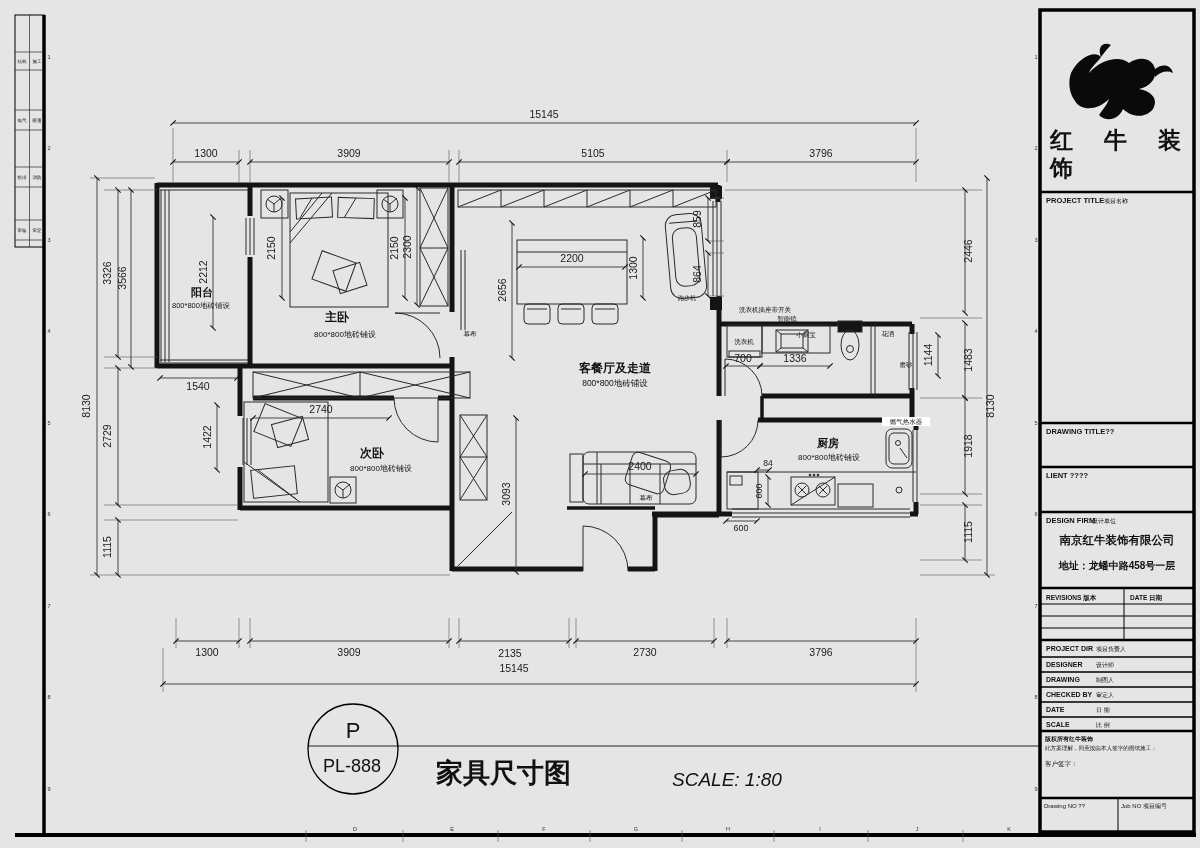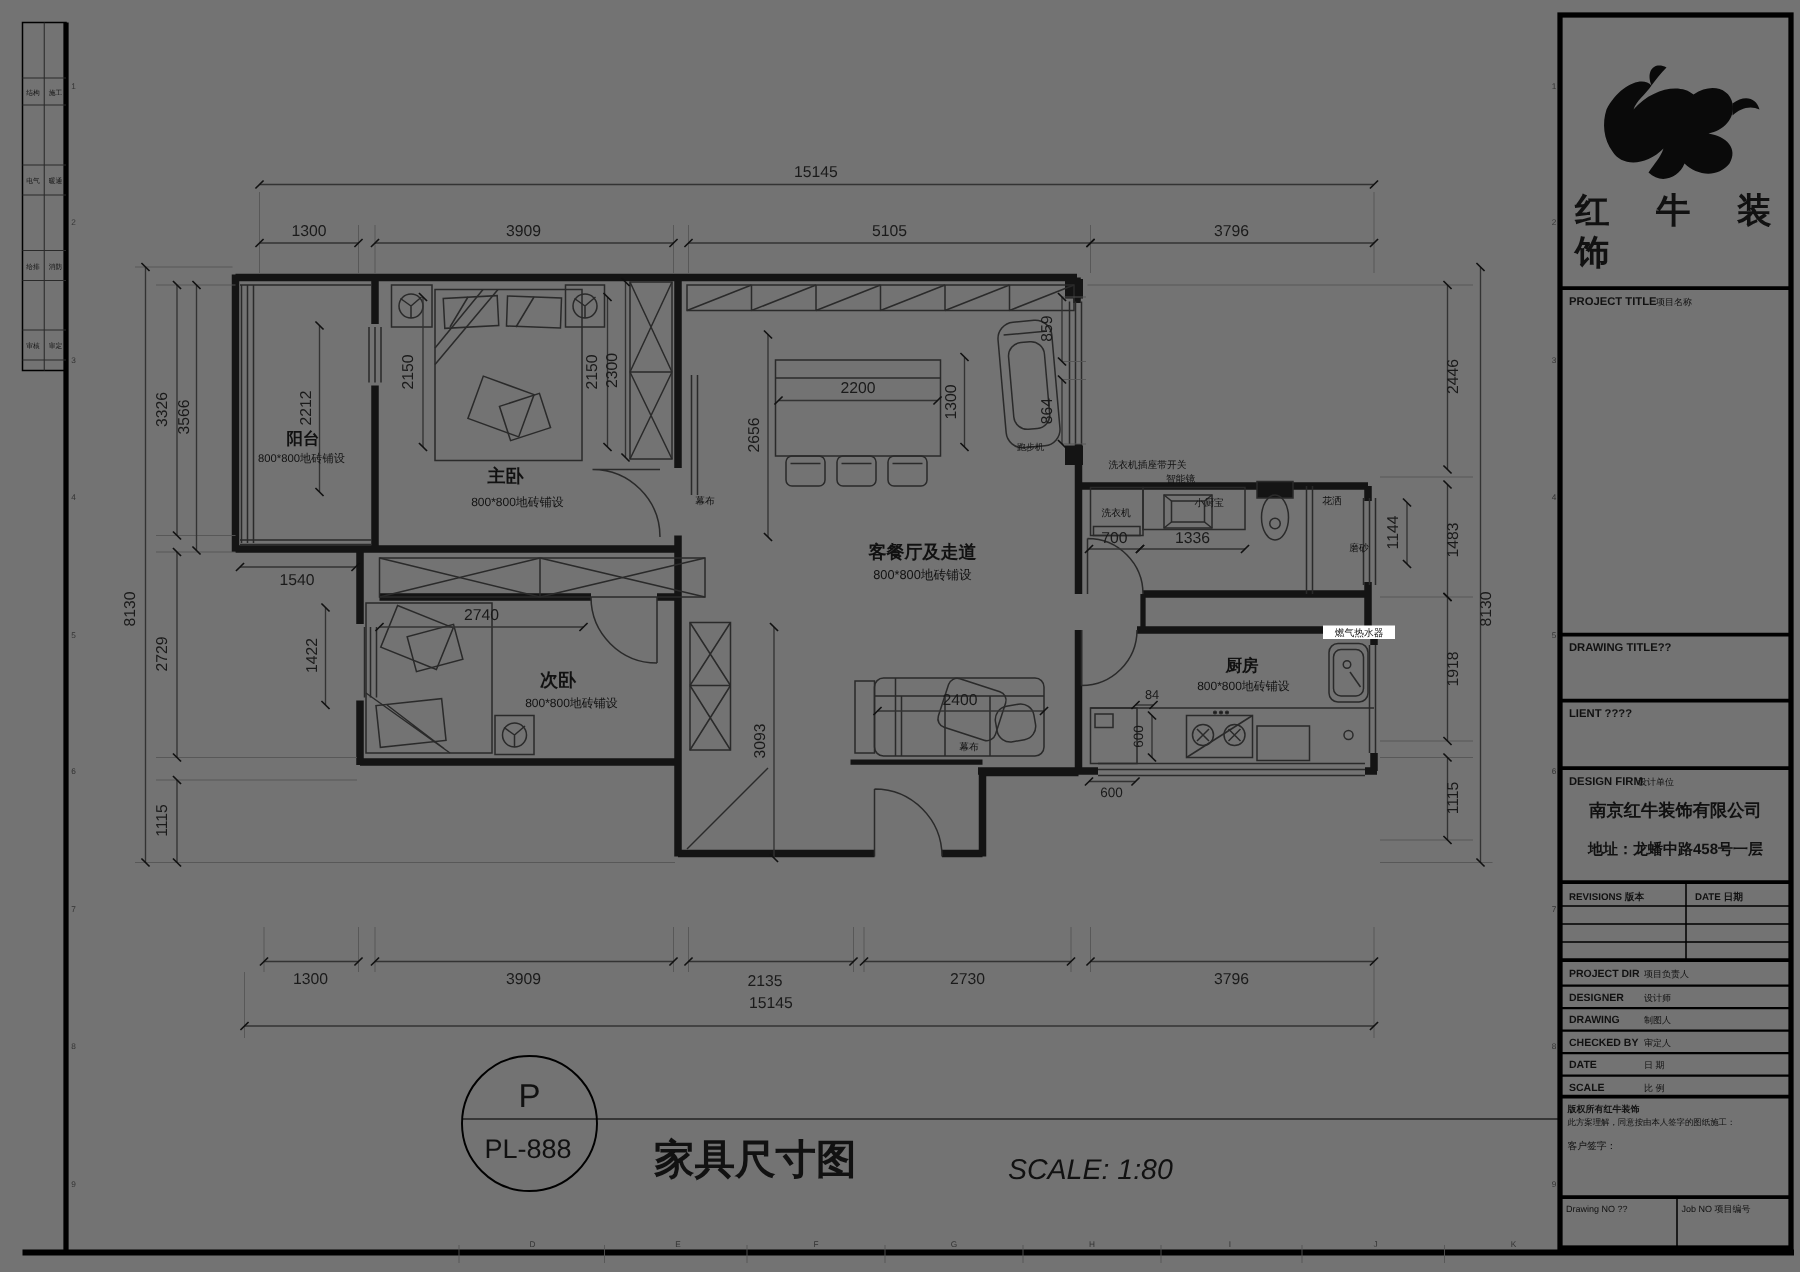--- a/index.html
+++ b/index.html
@@ -1,16 +1,16 @@
 <!DOCTYPE html>
 <html><head>
 <meta charset="utf-8">
 <style>
   html,body{margin:0;padding:0;background:#fff;}
-  #sheet{position:relative;width:1200px;height:848px;background:#737373;overflow:hidden;
+  #sheet{position:relative;width:1200px;height:848px;background:#e5e5e5;overflow:hidden;
          font-family:"Liberation Sans",sans-serif;}
   svg{position:absolute;left:0;top:0;}
   text{font-family:"Liberation Sans",sans-serif;fill:#111;}
   .w  {stroke:#141414;stroke-width:5;fill:none;}
   .w4 {stroke:#141414;stroke-width:3.5;fill:none;}
   .tn {stroke:#2a2a2a;stroke-width:1;fill:none;}
   .tn2{stroke:#2a2a2a;stroke-width:.7;fill:none;}
   .d  {stroke:#333;stroke-width:.9;fill:none;marker-start:url(#tk);marker-end:url(#tk);}
   .e  {stroke:#555;stroke-width:.6;fill:none;}
   .fr {stroke:#000;fill:none;}

